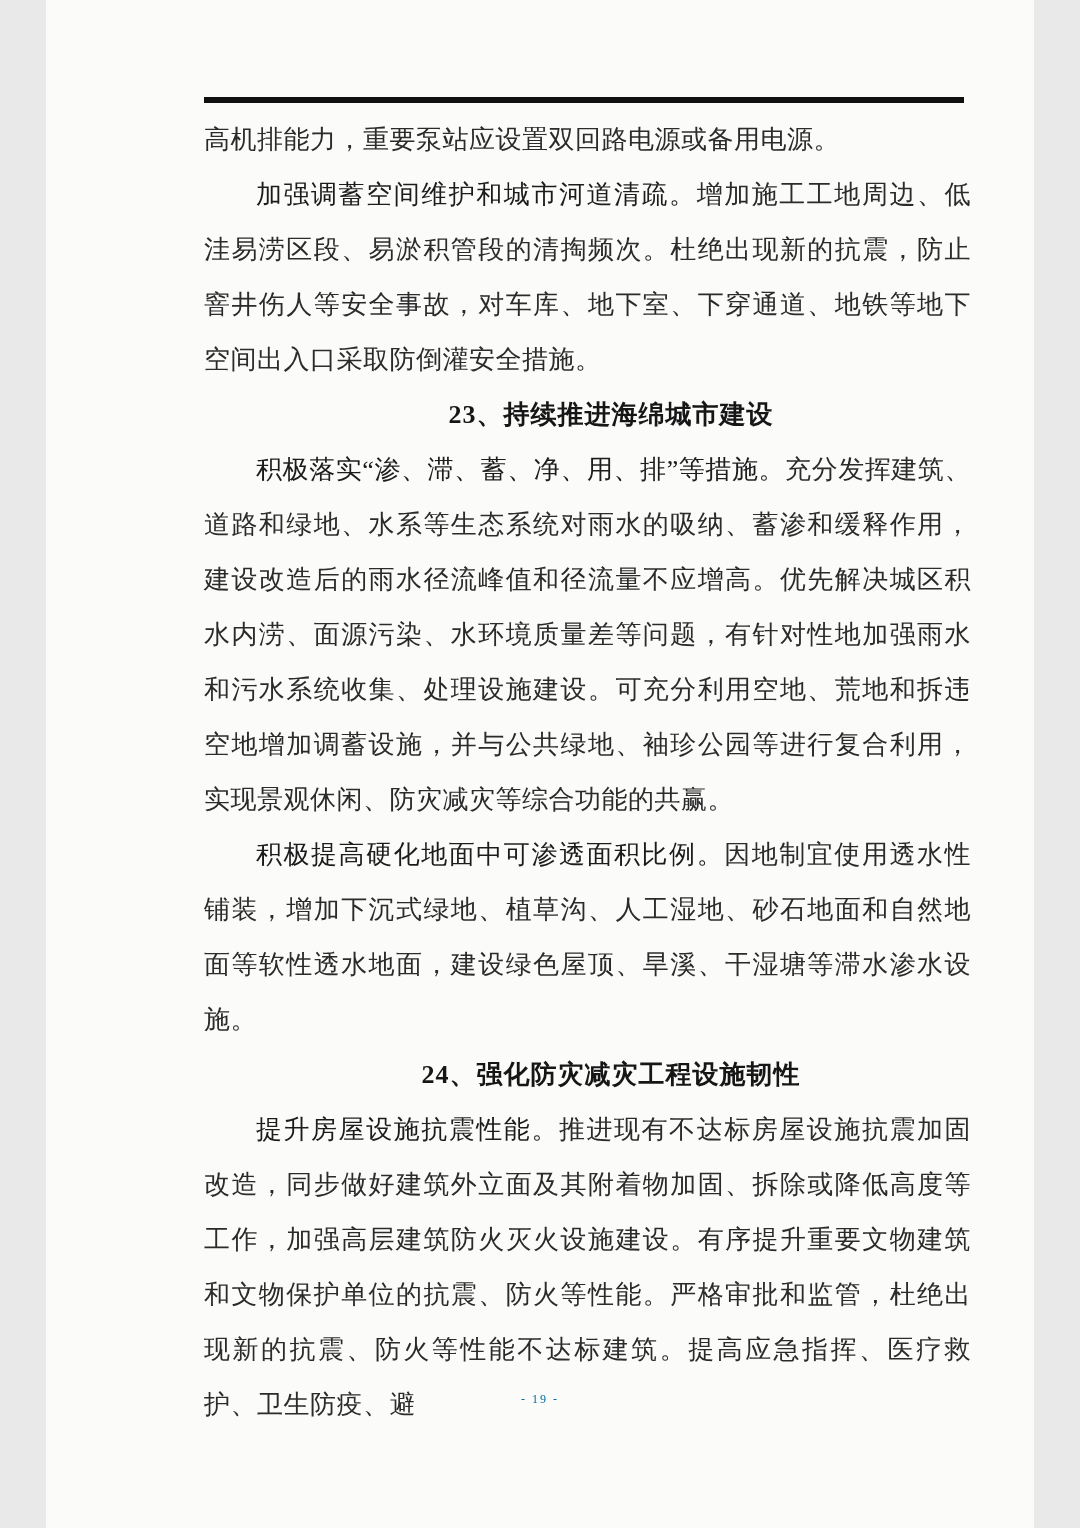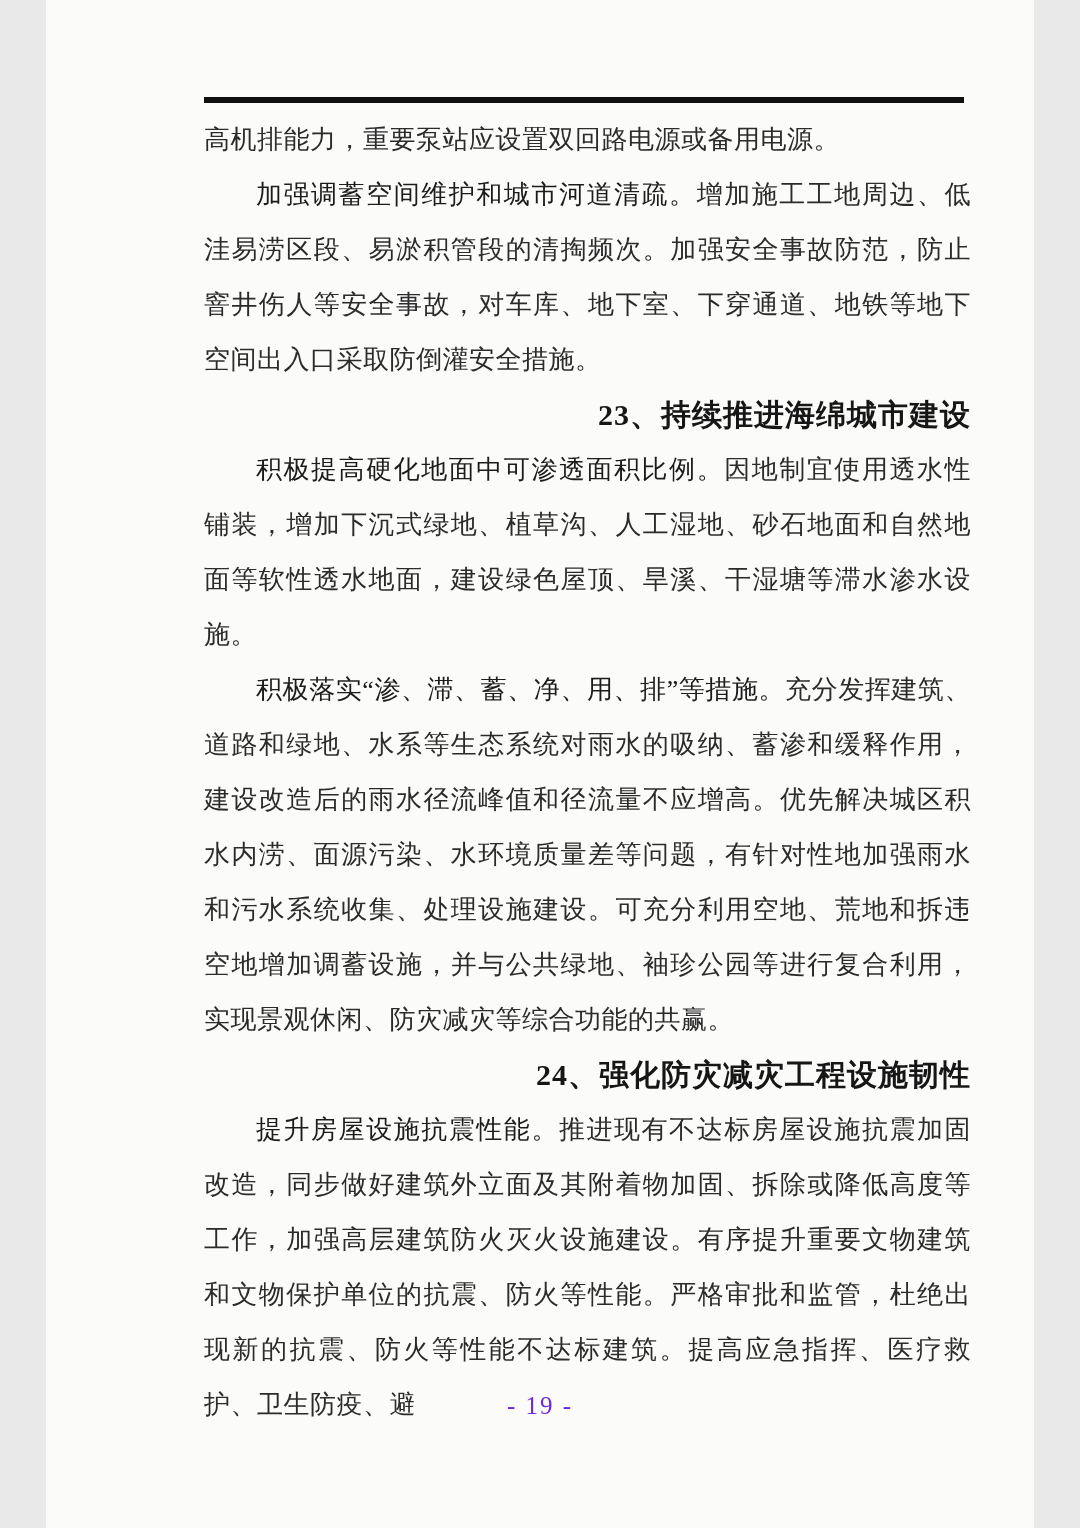--- a/index.html
+++ b/index.html
@@ -36,49 +36,49 @@
   .content p {
     margin: 0;
     padding: 0;
   }
   .para-indent { text-indent: 2em; }
   .para-noindent { text-indent: 0; }
   .lead { font-weight: normal; color: #1c1c1c; }
   h2.heading {
     margin: 0;
     padding: 0;
-    font-size: 30px;
+    font-size: 26px;
     line-height: 55px;
     font-weight: bold;
     color: #161616;
     text-indent: 1.8em;
     letter-spacing: 1px;
-    text-align: right;
+    text-align: center;
   }
   .footer {
     position: absolute;
     left: 0;
     right: 0;
     top: 1392px;
     text-align: center;
-    font-size: 25px;
-    color: #6d28d9;
+    font-size: 12px;
+    color: #0369a1;
     letter-spacing: 2px;
   }
 </style>
 </head>
 <body>
 
 <div class="page">
   <div class="header-rule"></div>
   <div class="content" id="content">
       <p class="para-noindent">高机排能力，重要泵站应设置双回路电源或备用电源。</p>
-      <p class="para-indent"><span class="lead">加强调蓄空间维护和城市河道清疏。</span><span>增加施工工地周边、低洼易涝区段、易淤积管段的清掏频次。加强安全事故防范，防止窨井伤人等安全事故，对车库、地下室、下穿通道、地铁等地下空间出入口采取防倒灌安全措施。</span></p>
+      <p class="para-indent"><span class="lead">加强调蓄空间维护和城市河道清疏。</span><span>增加施工工地周边、低洼易涝区段、易淤积管段的清掏频次。杜绝出现新的抗震，防止窨井伤人等安全事故，对车库、地下室、下穿通道、地铁等地下空间出入口采取防倒灌安全措施。</span></p>
       <h2 class="heading">23、持续推进海绵城市建设</h2>
+      <p class="para-indent"><span class="lead">积极落实“渗、滞、蓄、净、用、排”等措施。</span><span>充分发挥建筑、道路和绿地、水系等生态系统对雨水的吸纳、蓄渗和缓释作用，建设改造后的雨水径流峰值和径流量不应增高。优先解决城区积水内涝、面源污染、水环境质量差等问题，有针对性地加强雨水和污水系统收集、处理设施建设。可充分利用空地、荒地和拆违空地增加调蓄设施，并与公共绿地、袖珍公园等进行复合利用，实现景观休闲、防灾减灾等综合功能的共赢。</span></p>
       <p class="para-indent"><span class="lead">积极提高硬化地面中可渗透面积比例。</span><span>因地制宜使用透水性铺装，增加下沉式绿地、植草沟、人工湿地、砂石地面和自然地面等软性透水地面，建设绿色屋顶、旱溪、干湿塘等滞水渗水设施。</span></p>
-      <p class="para-indent"><span class="lead">积极落实“渗、滞、蓄、净、用、排”等措施。</span><span>充分发挥建筑、道路和绿地、水系等生态系统对雨水的吸纳、蓄渗和缓释作用，建设改造后的雨水径流峰值和径流量不应增高。优先解决城区积水内涝、面源污染、水环境质量差等问题，有针对性地加强雨水和污水系统收集、处理设施建设。可充分利用空地、荒地和拆违空地增加调蓄设施，并与公共绿地、袖珍公园等进行复合利用，实现景观休闲、防灾减灾等综合功能的共赢。</span></p>
       <h2 class="heading">24、强化防灾减灾工程设施韧性</h2>
       <p class="para-indent"><span class="lead">提升房屋设施抗震性能。</span><span>推进现有不达标房屋设施抗震加固改造，同步做好建筑外立面及其附着物加固、拆除或降低高度等工作，加强高层建筑防火灭火设施建设。有序提升重要文物建筑和文物保护单位的抗震、防火等性能。严格审批和监管，杜绝出现新的抗震、防火等性能不达标建筑。提高应急指挥、医疗救护、卫生防疫、避</span></p>
     </div>
   <div class="footer">
     <span>- 19 -</span>
   </div>
 </div>
 
 </body></html>

